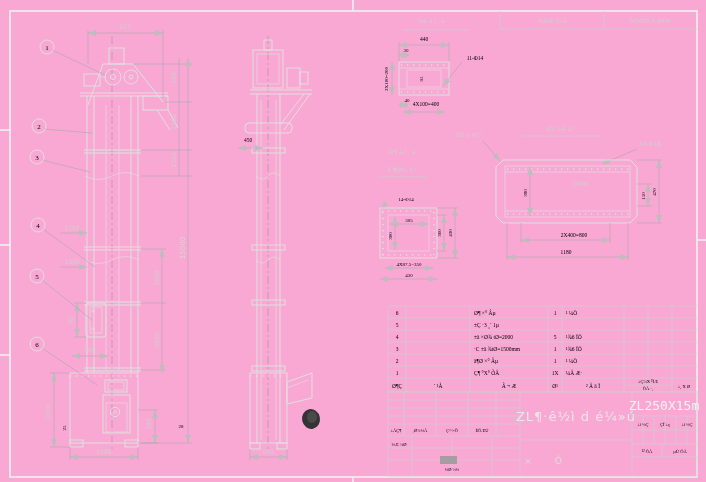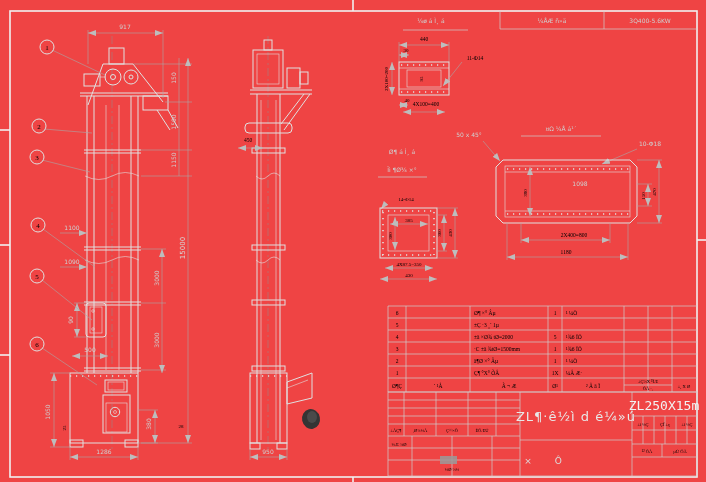--- a/index.html
+++ b/index.html
@@ -1,16 +1,16 @@
 <!DOCTYPE html>
 <html><head>
 <meta charset="utf-8">
 <style>
   html,body{margin:0;padding:0;background:#000;}
-  .canvas{position:relative;width:706px;height:482px;background:#ef4444;overflow:hidden;}
+  .canvas{position:relative;width:706px;height:482px;background:#f9a8d4;overflow:hidden;}
   svg{display:block;}
   .t{font-family:"DejaVu Sans",sans-serif;fill:#cfcfcf;font-size:6px;}
   .t5{font-size:5px;}
   .t55{font-size:5.5px;}
   .t45{font-size:4.5px;}
   .t7{font-size:7px;}
   .big{font-family:"DejaVu Sans",sans-serif;fill:#e8e8e8;font-size:13px;letter-spacing:1px;}
   .model{font-family:"DejaVu Sans Mono",monospace;fill:#f2f2f2;font-size:13px;}
   .sheet{font-family:"DejaVu Sans",sans-serif;fill:#dcdcdc;font-size:9px;letter-spacing:10px;}
   .geo{stroke:#e0e0e0;stroke-width:1;fill:none;}

